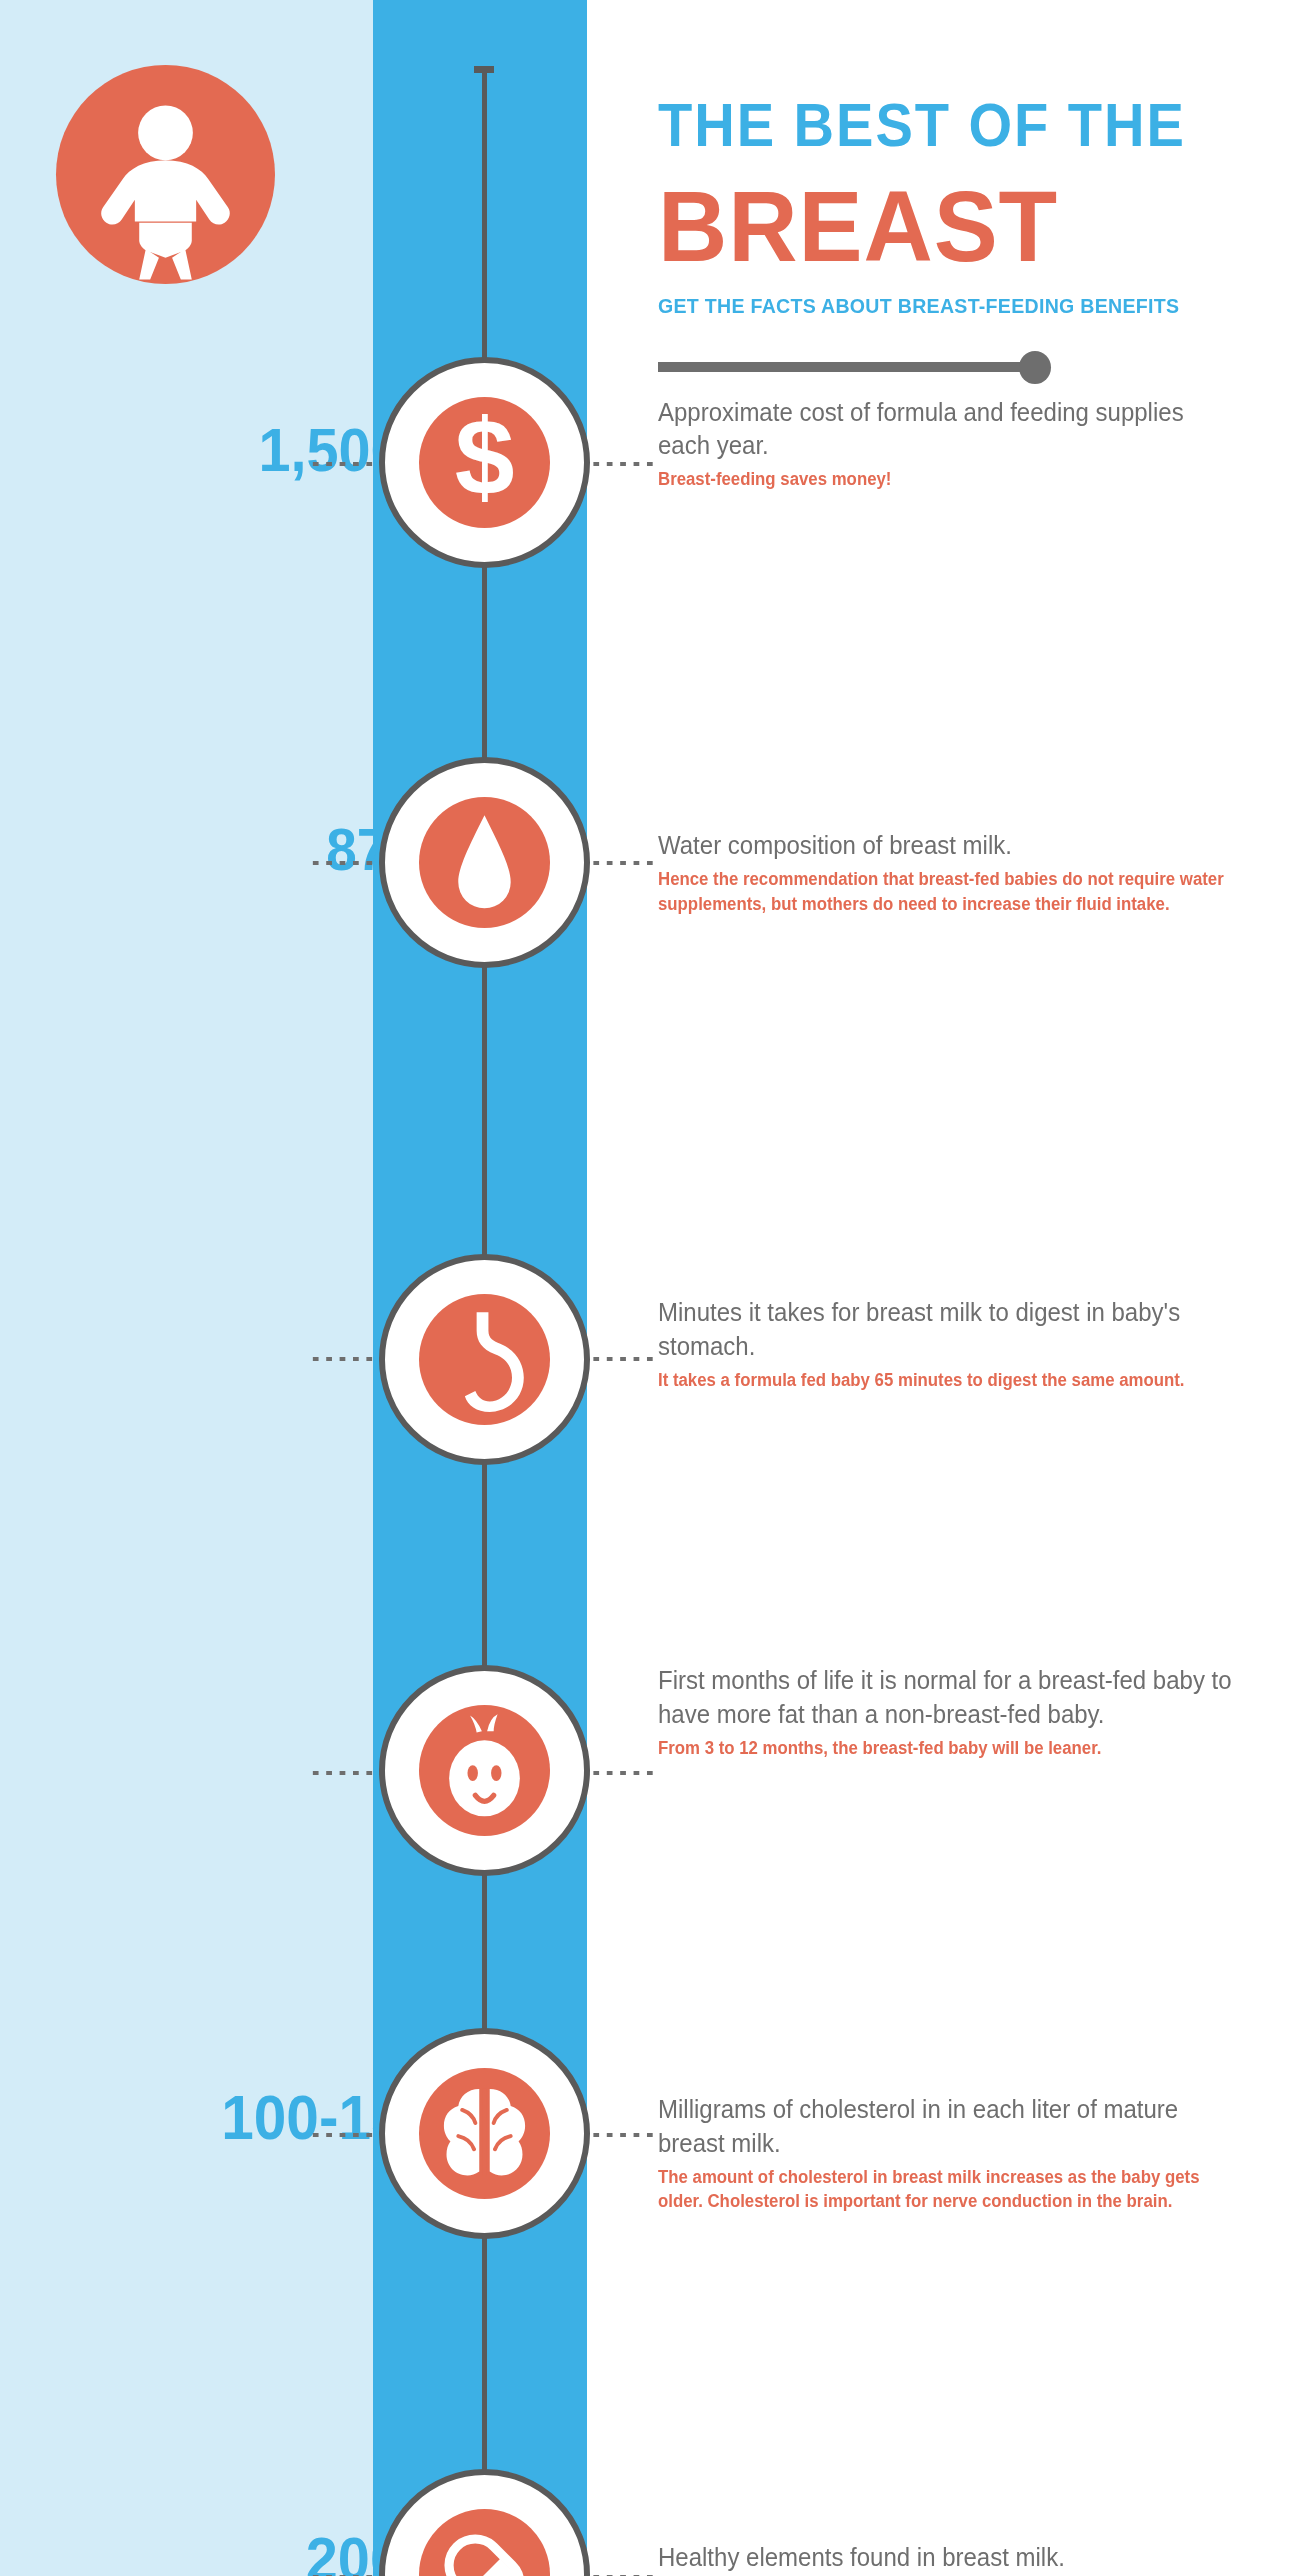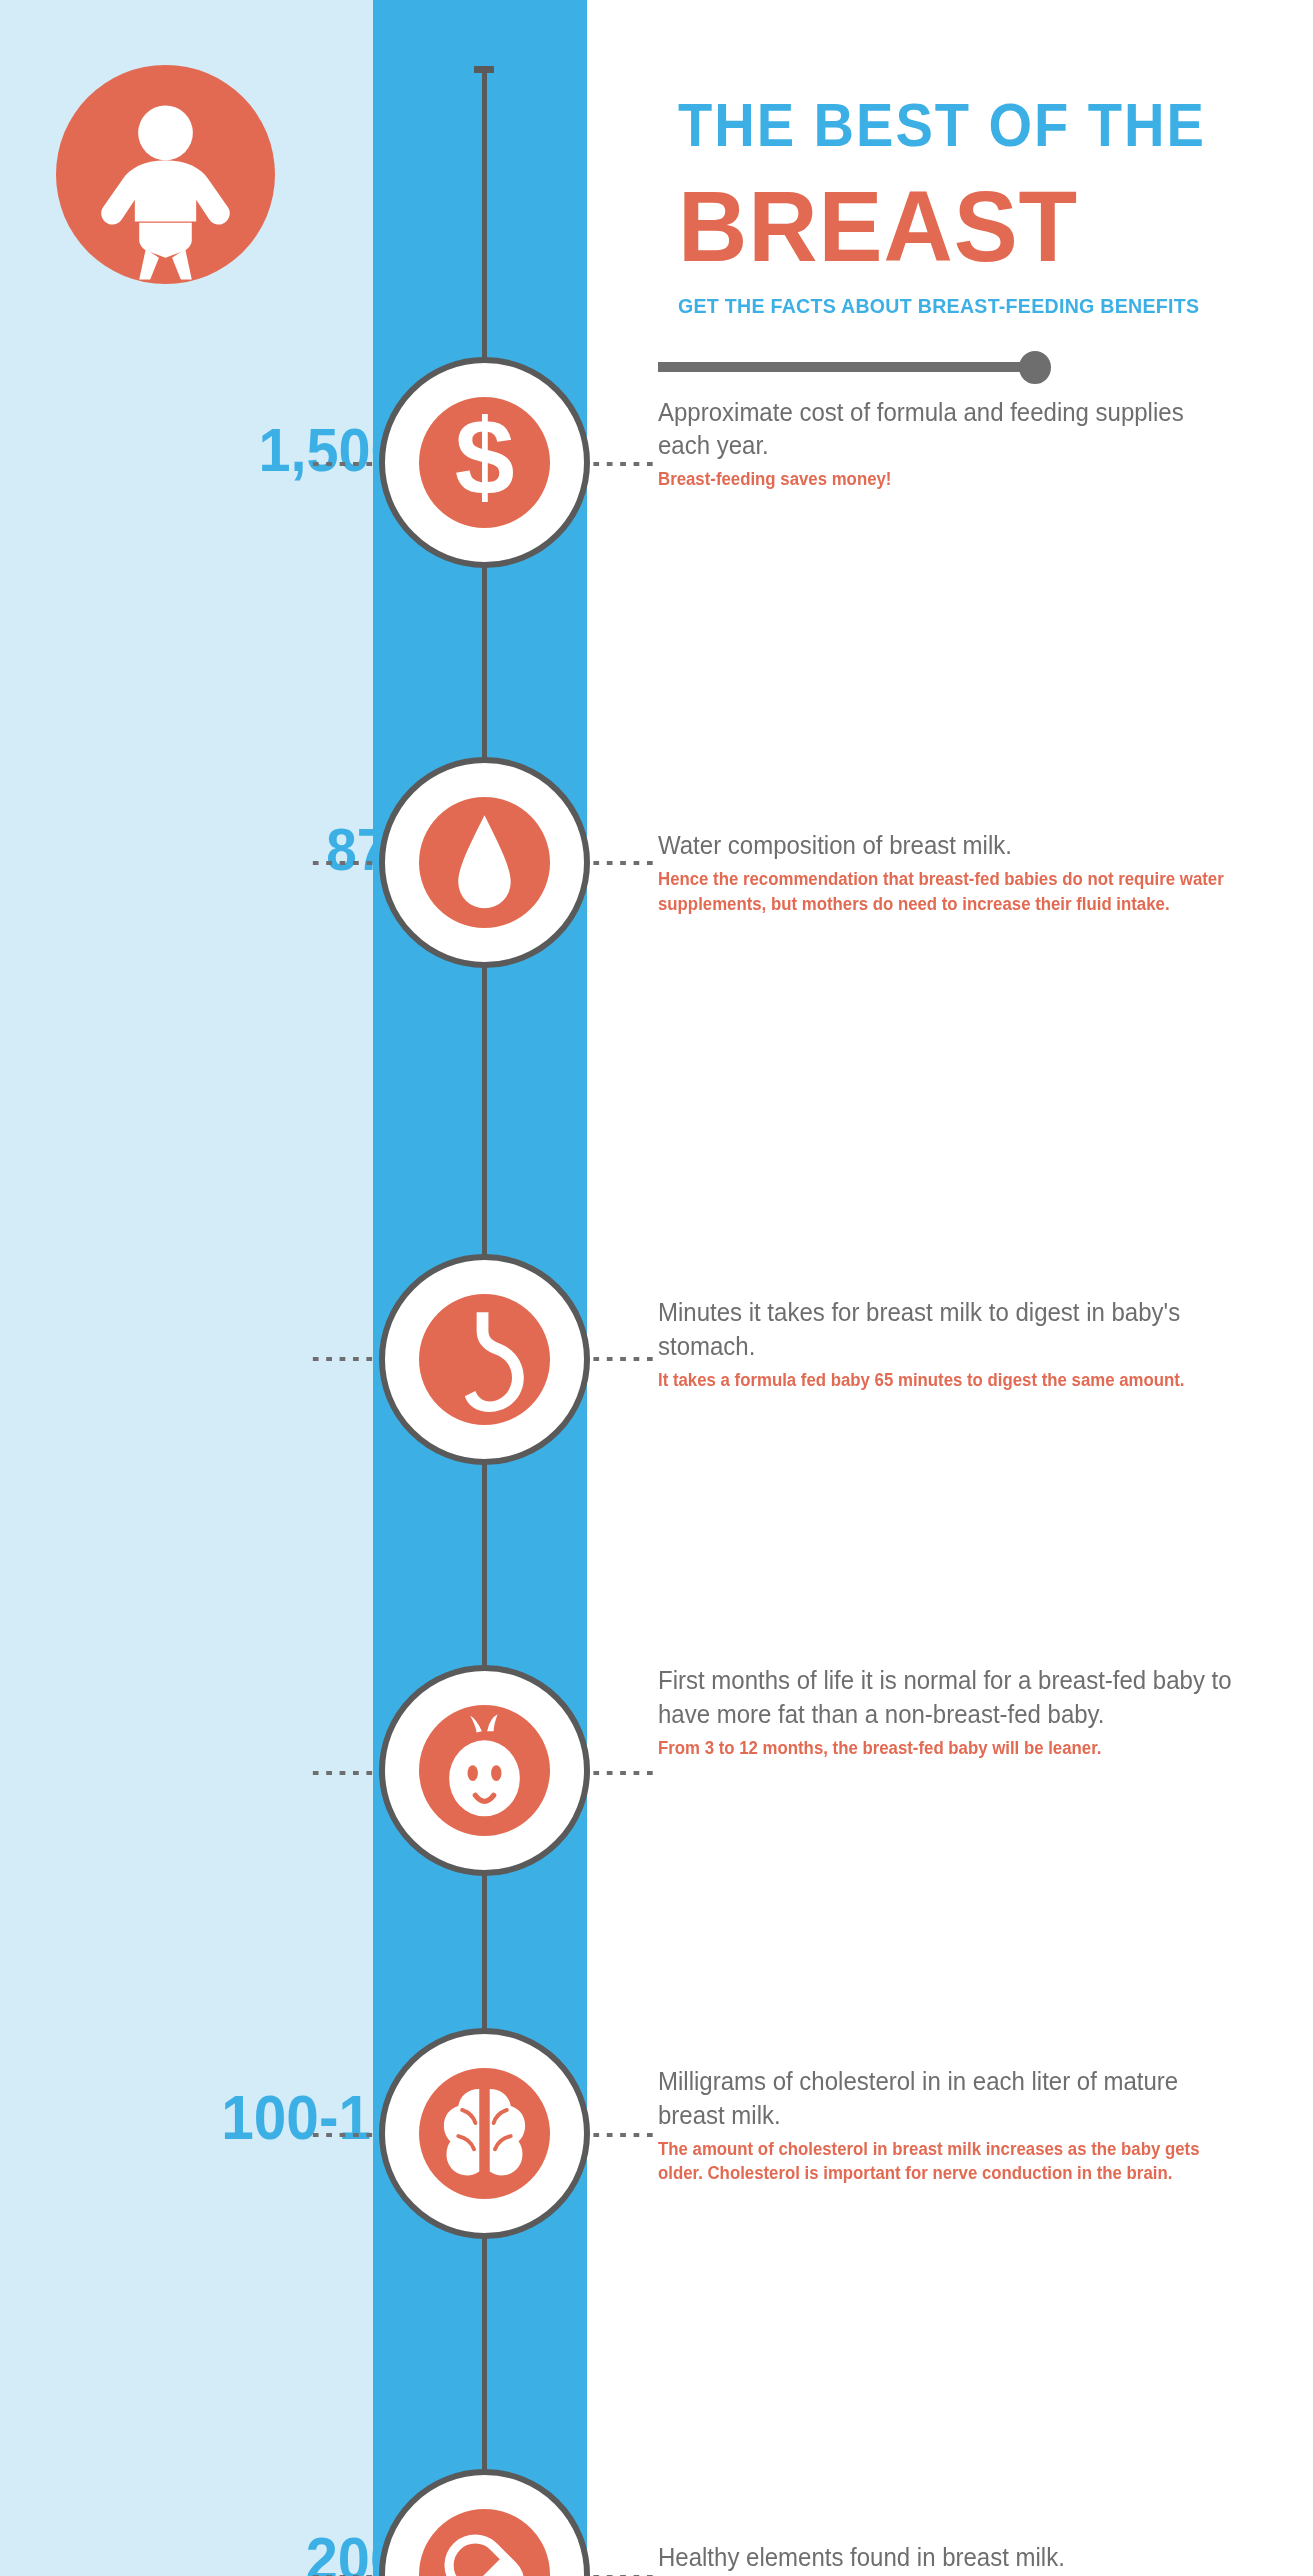--- a/index.html
+++ b/index.html
@@ -18,21 +18,21 @@
   #spine { position:absolute; left:482px; top:66px; width:5.2px; height:3257px; background:#5a5a5a; }
   #spine-cap-top { position:absolute; left:474px; top:66px; width:19.6px; height:6.7px; background:#5a5a5a; }
 
   
   #logo {
     position:absolute; left:56px; top:65px; width:219px; height:219px;
     border-radius:50%; background:#e36a52;
   }
   #logo svg { position:absolute; left:0; top:0; width:100%; height:100%; }
 
-  #header-text { position:absolute; left:678px; top:95px; width:634px; }
+  #header-text { position:absolute; left:658px; top:95px; width:634px; }
   #title-line1 {
     color:#3cb0e5; font-size:61px; font-weight:bold; letter-spacing:2.1px;
     line-height:1.0; font-family:"Liberation Sans Narrow","Liberation Sans",sans-serif;
     transform:scaleX(0.92); transform-origin:left center; white-space:nowrap;
   }
   #title-line2 {
     color:#e36a52; font-size:101px; font-weight:bold; letter-spacing:1px;
     line-height:1.0; margin-top:19.6px;
     font-family:"Liberation Sans Narrow","Liberation Sans",sans-serif;
     transform:scaleX(0.95); transform-origin:left center; white-space:nowrap;
@@ -215,21 +215,21 @@
     <div class="disc"></div>
     <div class="glyph">
       <svg viewBox="0 0 100 100">
         <path d="M46 16 c-9 0 -15 6 -16 13 c-7 2 -11 8 -11 15 c0 5 2 9 5 12 c-2 3 -3 6 -3 10 c0 9 7 16 16 16 c3 0 6 -1 9 -3 z" fill="#ffffff"></path>
         <path d="M54 16 c9 0 15 6 16 13 c7 2 11 8 11 15 c0 5 -2 9 -5 12 c2 3 3 6 3 10 c0 9 -7 16 -16 16 c-3 0 -6 -1 -9 -3 z" fill="#ffffff"></path>
         <rect x="48.5" y="16" width="3" height="66" fill="#e36a52"></rect>
         <path d="M33 32 q8 3 10 10 M30 52 q9 2 12 10 M67 32 q-8 3 -10 10 M70 52 q-9 2 -12 10" stroke="#e36a52" stroke-width="3" fill="none" stroke-linecap="round"></path>
       </svg>
     </div>
   </div>
-  <div class="stat-text" style="top:56px;">
+  <div class="stat-text" style="top:84px;">
     <div class="stat-headline">Milligrams of cholesterol in in each liter of mature breast milk.</div>
     <div class="stat-note">The amount of cholesterol in breast milk increases as the baby gets older. Cholesterol is important for nerve conduction in the brain.</div>
   </div>
 </div>
 
 <div class="stat-row" style="top:2447px;">
   <div class="stat-number" style="top:81px; font-size:62px;">200+</div>
   <div class="dots-left" style="top:128px;"></div>
   <div class="dots-right" style="top:128px;"></div>
   <div class="stat-circle" style="top:21.6px;">

